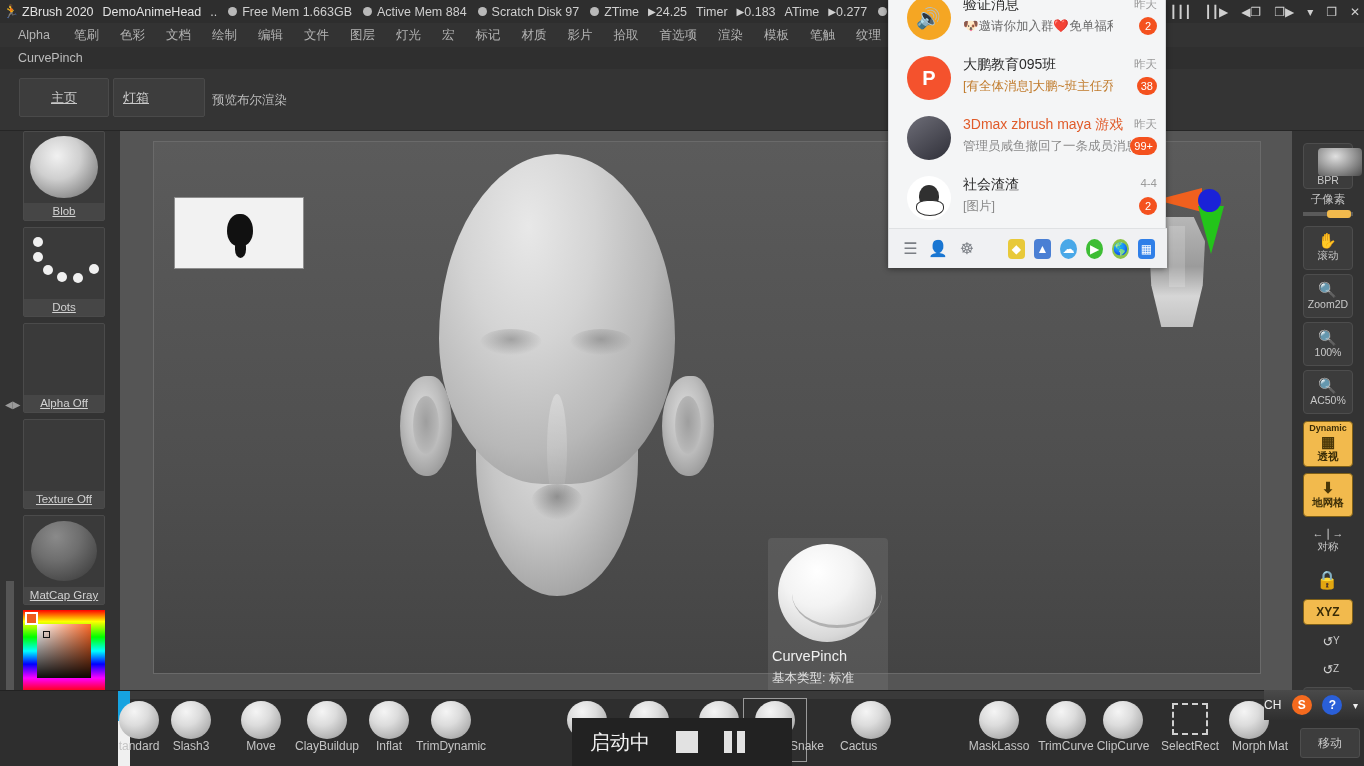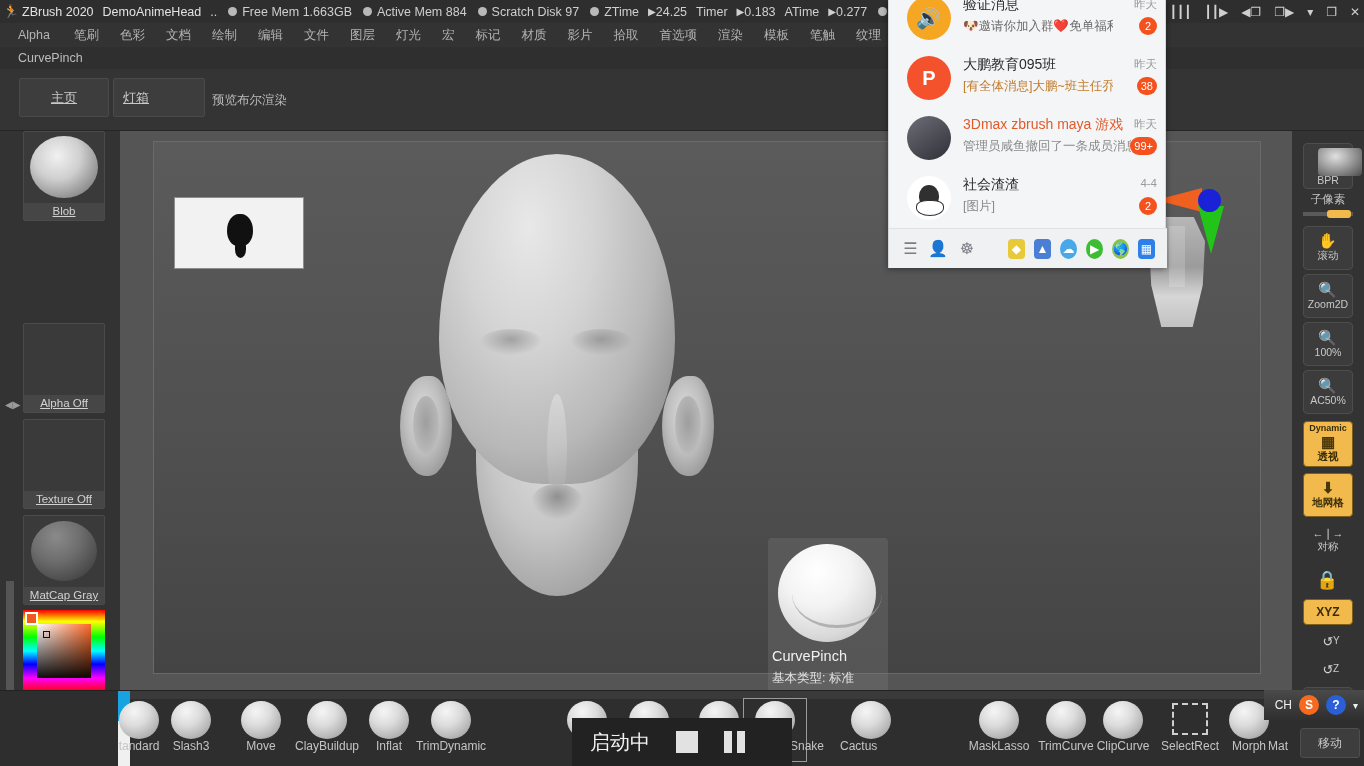--- a/index.html
+++ b/index.html
@@ -340,21 +340,21 @@
   }
   .qq-pen:after {
     content: ''; position: absolute; left: 5px; top: 20px; width: 26px; height: 14px;
     background: #fff; border: 1px solid #303030; border-radius: 40% 40% 50% 50%;
   }
 
   
   .taskbar {
     position: absolute; right: 0; bottom: 46px; width: 100px; height: 30px;
     background: linear-gradient(to bottom,#4a4a4a,#2f2f2f);
-    display: flex; align-items: center; justify-content: flex-end;
+    display: flex; align-items: center; justify-content: space-between;
     gap: 7px; padding-right: 6px;
   }
   .taskbar .t { color: #f0f0f0; font-size: 12px; }
   .tb-circ { width: 20px; height: 20px; border-radius: 50%;
              display: flex; align-items: center; justify-content: center;
              color: #fff; font-size: 12px; font-weight: bold; }
   .move-btn {
     position: absolute; right: 4px; bottom: 8px; width: 60px; height: 30px;
     background: #3d3d3d; border: 1px solid #4e4e4e; border-radius: 3px;
     color: #c8c8c8; font-size: 12px; display: flex; align-items: center;
@@ -476,20 +476,31 @@
 
   <div class="leftbar">
     <div class="lb-scroll" style="top:450px; height:110px;"></div>
     <div class="lb-arrow" style="top:268px;">◀▶</div>
 
     <div class="slot" style="top:0px; height:90px;">
       <div class="blob-thumb"></div>
       <div class="cap">Blob</div>
     </div>
 
+    <div class="slot" style="top:96px; height:90px;">
+      <div class="dots-thumb">
+        <i style="left:9px; top:9px;"></i>
+        <i style="left:9px; top:24px;"></i>
+        <i style="left:19px; top:37px;"></i>
+        <i style="left:33px; top:44px;"></i>
+        <i style="left:49px; top:45px;"></i>
+        <i style="left:65px; top:36px;"></i>
+      </div>
+      <div class="cap">Dots</div>
+    </div>
 
     <div class="slot" style="top:192px; height:90px;">
       <div class="cap">Alpha Off</div>
     </div>
 
     <div class="slot" style="top:288px; height:90px;">
       <div class="cap">Texture Off</div>
     </div>
 
     <div class="slot" style="top:384px; height:90px;">

